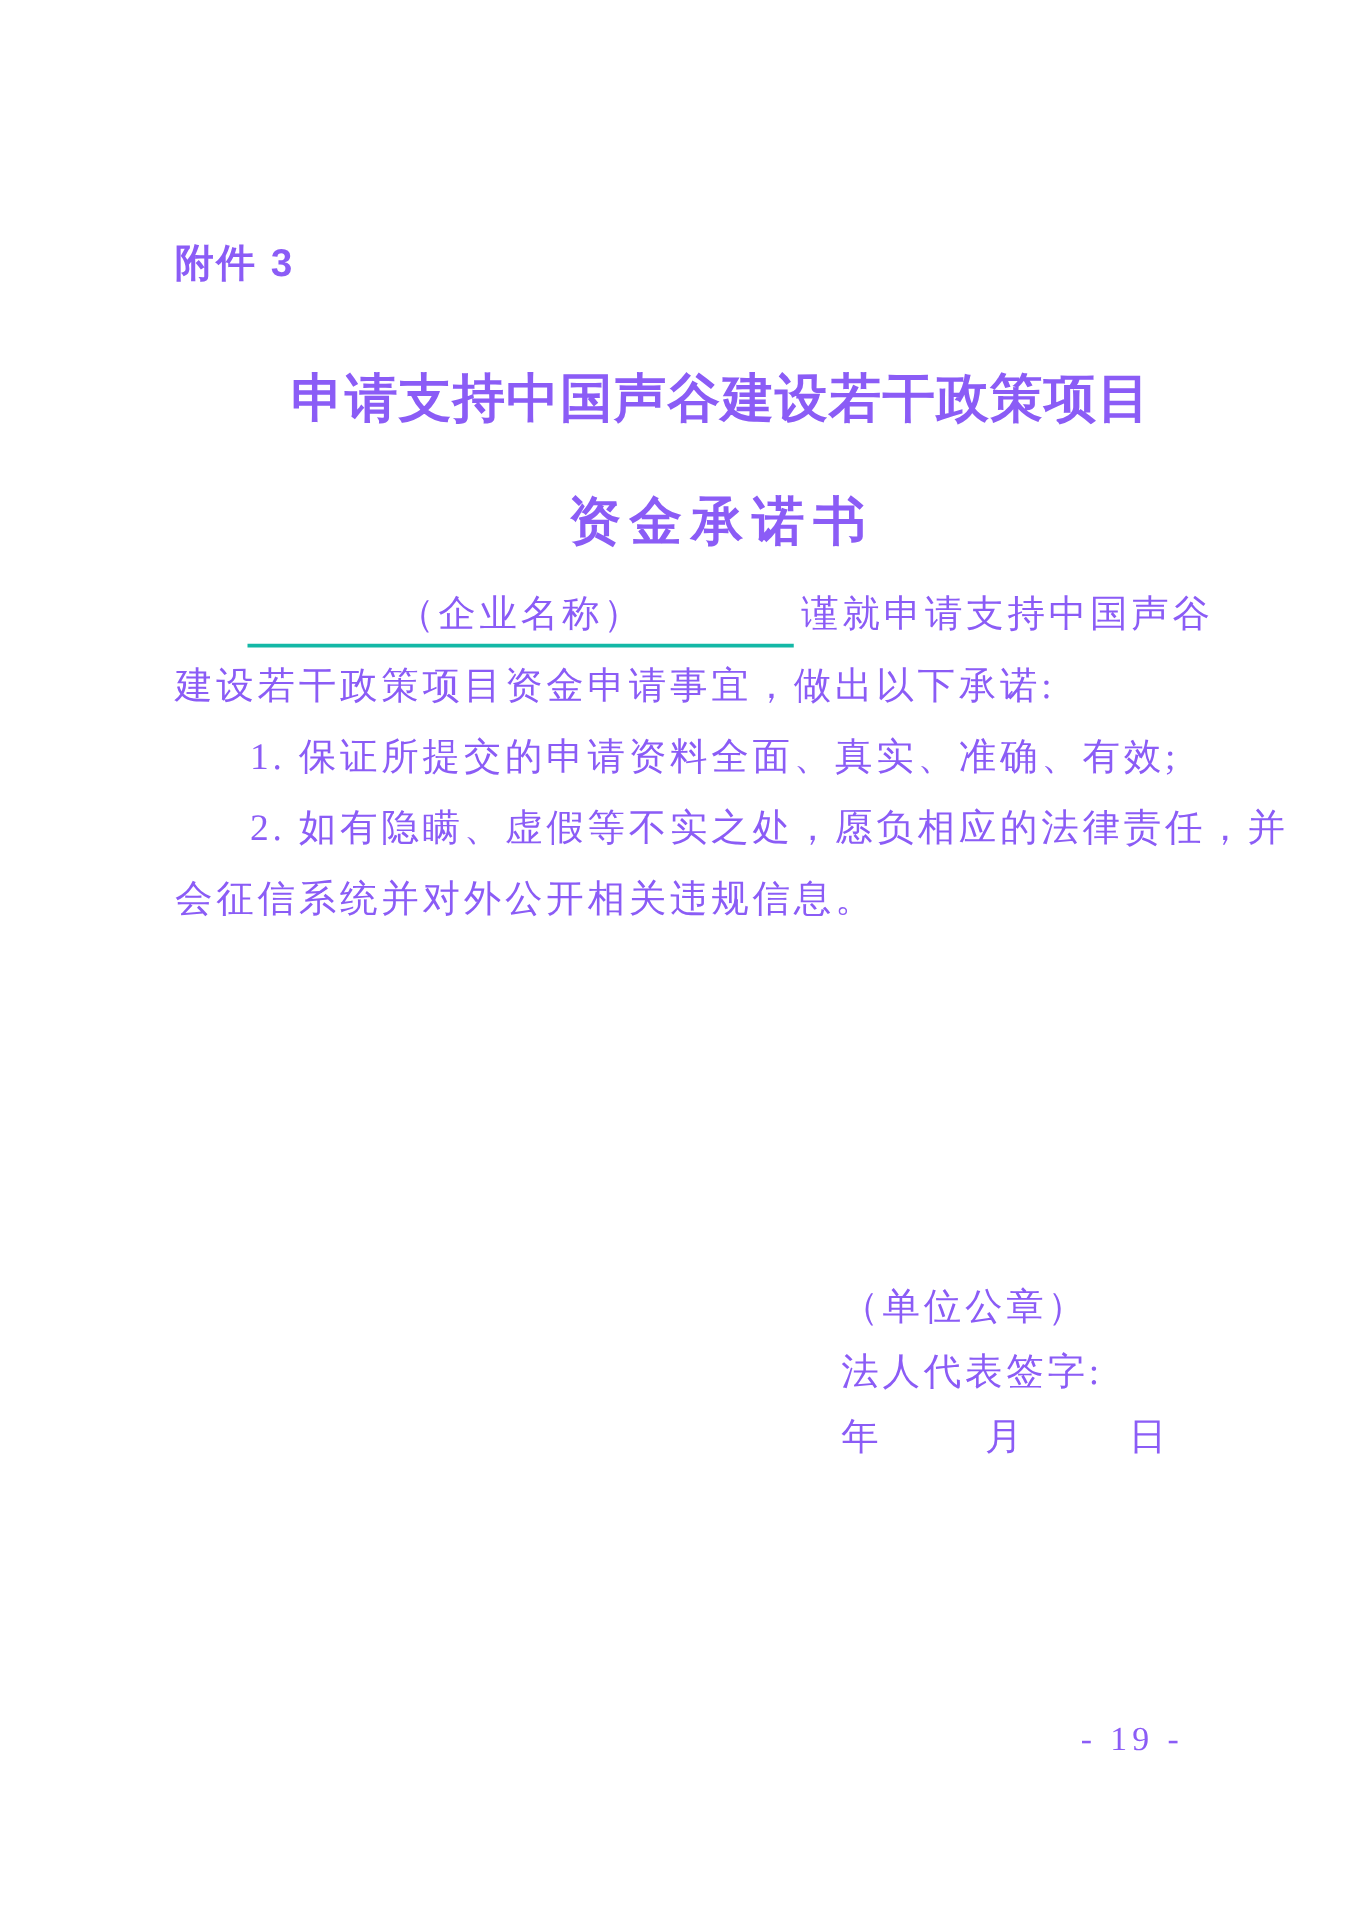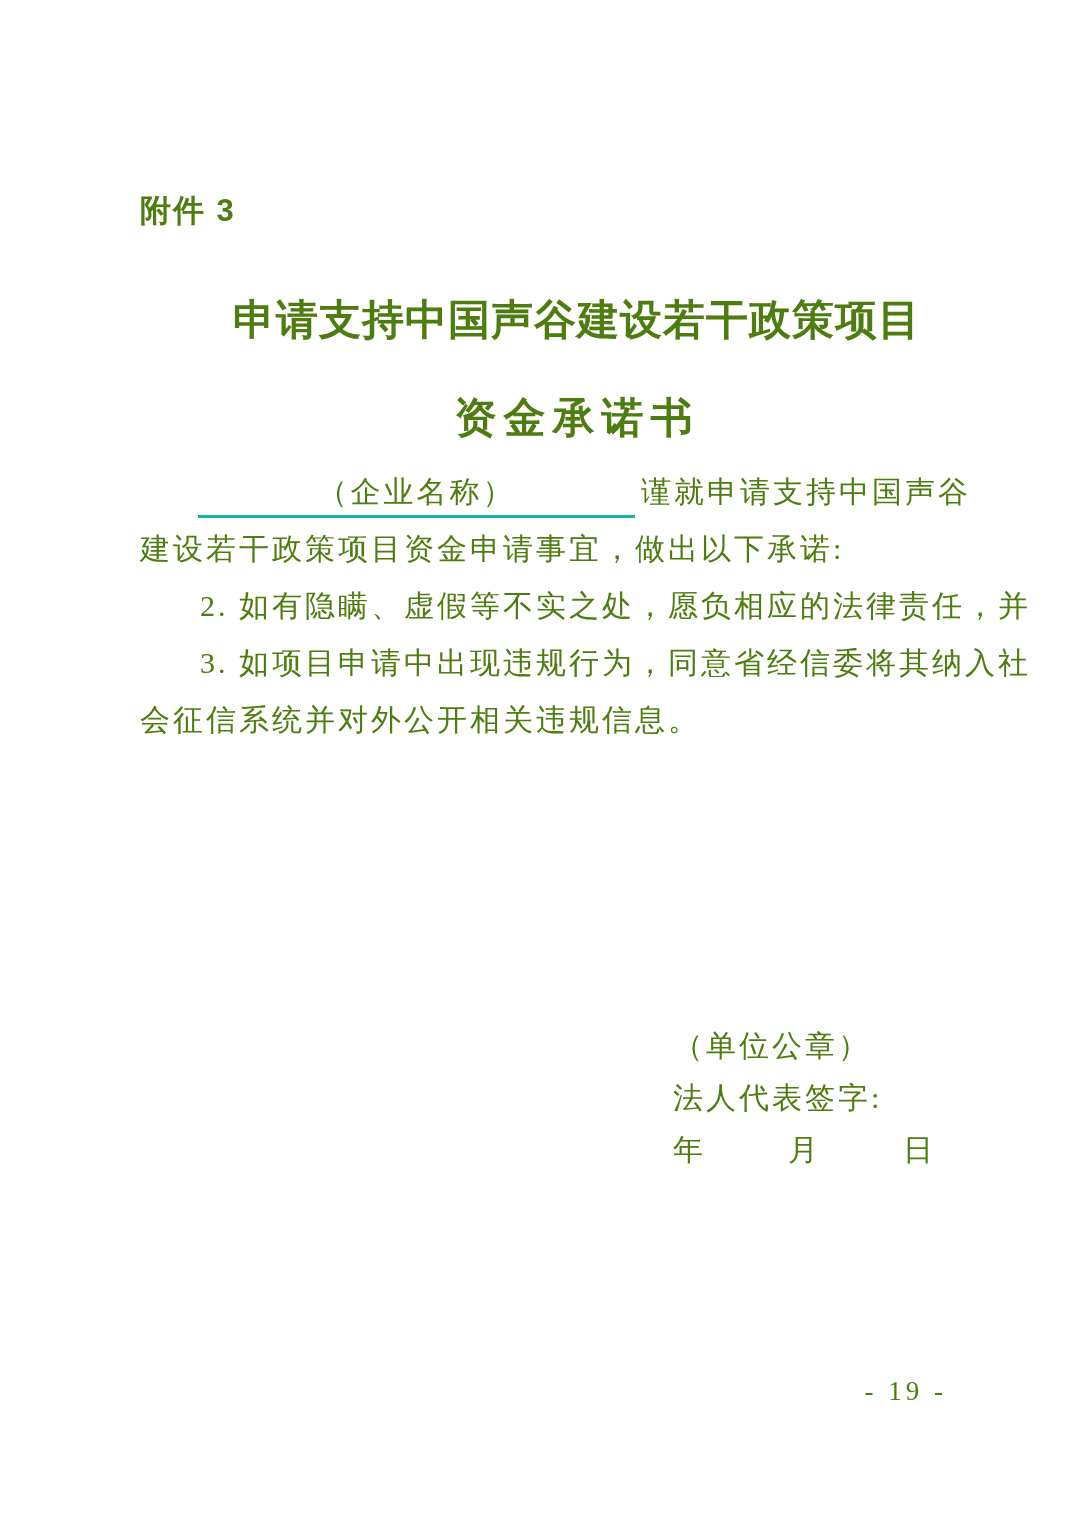--- a/index.html
+++ b/index.html
@@ -2,21 +2,21 @@
 <html><head>
 <meta charset="utf-8">
 <style>
   html, body { margin: 0; padding: 0; background: #e8e8e8; }
   .page {
     position: relative;
     width: 1080px;
     height: 1527px;
     margin: 0 auto;
     background: #ffffff;
-    color: #4d7c0f;
+    color: #8b5cf6;
     font-family: "Liberation Serif", "DejaVu Serif", serif;
     overflow: hidden;
   }
   .attachment-label {
     position: absolute;
     left: 140px;
     top: 190px;
     font-family: "Liberation Sans", "DejaVu Sans", sans-serif;
     font-weight: bold;
     font-size: 31px;
@@ -95,24 +95,24 @@
   </div>
 
   <div class="content">
 
     <div class="line">
       <span class="blank"><span>（企业名称）</span></span><span>谨就申请支持中国声谷</span>
     </div>
 
     <div class="line">建设若干政策项目资金申请事宜，做出以下承诺:</div>
 
+    <div class="line indent">1. 保证所提交的申请资料全面、真实、准确、有效;</div>
 
     <div class="line indent">2. 如有隐瞒、虚假等不实之处，愿负相应的法律责任，并</div>
 
-    <div class="line indent">3. 如项目申请中出现违规行为，同意省经信委将其纳入社</div>
     <div class="line">会征信系统并对外公开相关违规信息。</div>
 
   </div>
 
   <div class="signature">
     <div class="sline">（单位公章）</div>
     <div class="sline">法人代表签字:</div>
     <div class="sline">
       <span>年</span><span class="date-gap"></span><span>月</span><span class="date-gap"></span><span>日</span>
     </div>

